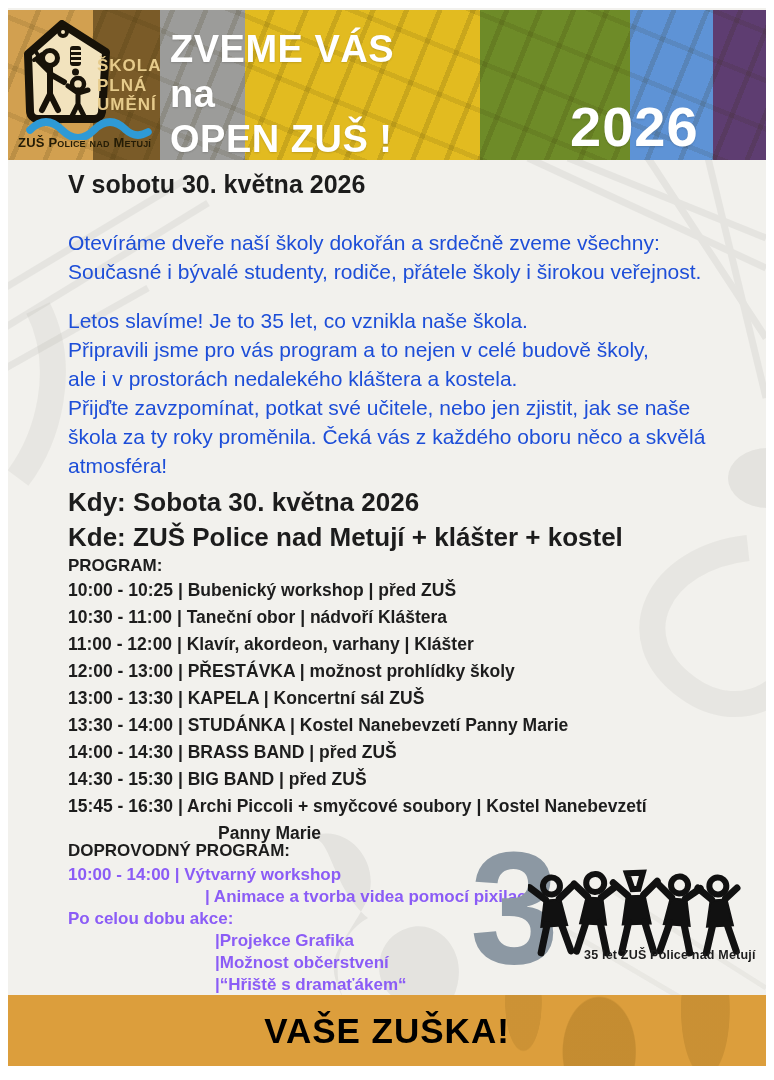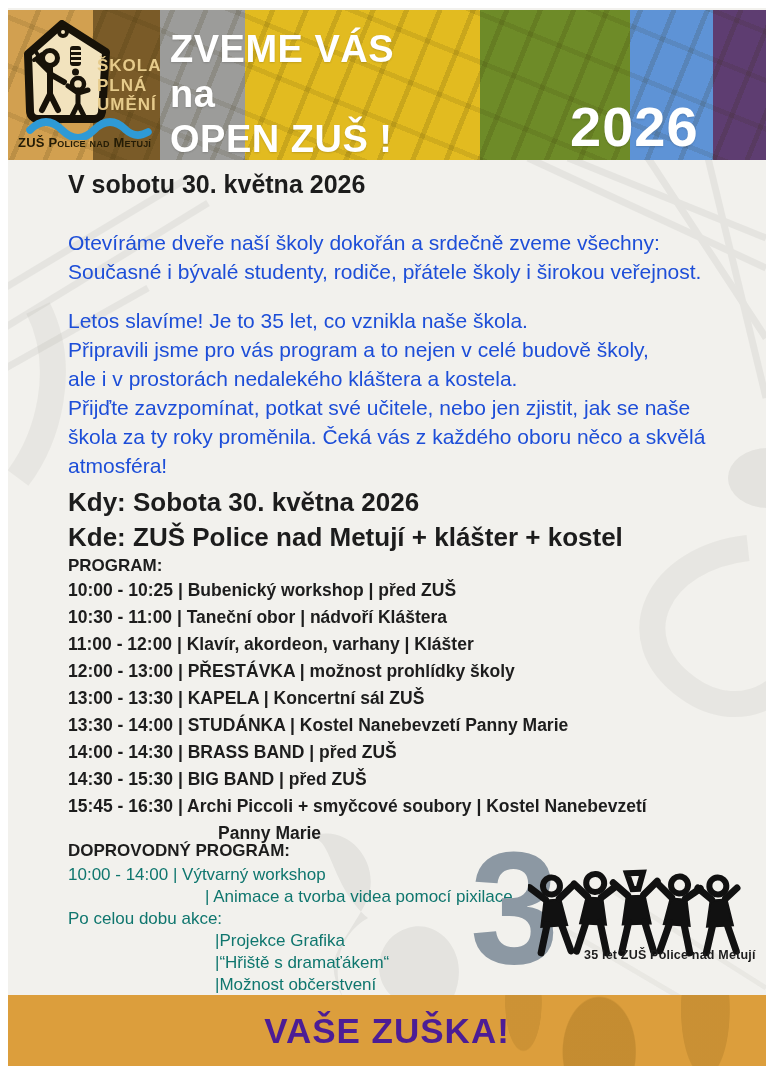--- a/index.html
+++ b/index.html
@@ -42,41 +42,41 @@
   .para { position:absolute; left:68px; font-size:21px; line-height:29px; color:#1d4ed8; }
   .para1 { top:228px; }
   .para2 { top:306px; }
   .h-kdy { position:absolute; left:68px; top:487px; font-weight:bold; font-size:26px; color:#1c1c1c; }
   .h-kde { position:absolute; left:68px; top:522px; font-weight:bold; font-size:26px; color:#1c1c1c; }
   .h-program { position:absolute; left:68px; top:556px; font-weight:bold; font-size:17px; color:#1d1d1d;text-align:right; }
   .program-list { position:absolute; left:68px; top:577px; font-weight:bold; font-size:17.5px;
     line-height:27px; color:#1d1d1d; }
   .program-cont { padding-left:150px; }
   .h-side { position:absolute; left:68px; top:841px; font-weight:bold; font-size:17px; color:#1d1d1d; }
-  .side-list { position:absolute; left:68px; top:864px; font-weight:normal; font-size:17px;
-    line-height:22px; color:#0f766e; }
+  .side-list { position:absolute; left:68px; top:864px; font-weight:bold; font-size:17px;
+    line-height:22px; color:#8b5cf6; }
   .indent-0 { padding-left:0; } .indent-1 { padding-left:137px; } .indent-2 { padding-left:147px; }
 
   
   .anni-3 { position:absolute; left:470px; top:828px; font-weight:bold; font-size:160px;
     line-height:160px; color:#8c98a3; }
   .dolls-svg { position:absolute; left:528px; top:866px; }
   .anni-caption { position:absolute; left:584px; top:948px; font-weight:bold; font-size:12.5px;
     color:#1d1d1d; letter-spacing:.2px; }
 
   
   .footer { position:absolute; left:8px; top:995px; width:758px; height:71px;
     display:flex; align-items:center; justify-content:center; overflow:hidden; }
   .footer-shade { position:absolute; inset:0;
     background:
       radial-gradient(60px 90px at 78% 80%, rgba(90,60,0,.18) 0 60%, transparent 62%),
       radial-gradient(40px 110px at 92% 20%, rgba(90,60,0,.14) 0 60%, transparent 62%),
       radial-gradient(30px 80px at 68% 10%, rgba(90,60,0,.12) 0 60%, transparent 62%);
     pointer-events:none; }
-  .footer-text { position:relative; color:#4c1d95; font-weight:bold; font-size:35px;
+  .footer-text { position:relative; color:#000000; font-weight:bold; font-size:35px;
     letter-spacing:1px; }
 </style>
 </head>
 <body>
 
 <div class="page">
 
   <div class="paper">
 
     <svg class="paper-texture" width="758" height="1058" viewBox="0 0 758 1058">
@@ -179,22 +179,22 @@
     <div>15:45 - 16:30 | Archi Piccoli + smyčcové soubory | Kostel Nanebevzetí</div>
     <div class="program-cont">Panny Marie</div>
   </div>
 
   <div class="h-side">DOPROVODNÝ PROGRAM:</div>
   <div class="side-list">
     <div class="indent-0">10:00 - 14:00 | Výtvarný workshop</div>
     <div class="indent-1">| Animace a tvorba videa pomocí pixilace</div>
     <div class="indent-0">Po celou dobu akce:</div>
     <div class="indent-2">|Projekce Grafika</div>
+    <div class="indent-2">|Možnost občerstvení</div>
     <div class="indent-2">|“Hřiště s dramaťákem“</div>
-    <div class="indent-2">|Možnost občerstvení</div>
   </div>
 
   <div class="anni-3" style="color: rgb(140, 152, 163);">3</div>
   <svg class="dolls-svg" width="215" height="105" viewBox="0 0 215 105">
     <g stroke="#111" fill="#111" stroke-linecap="round">
       <g transform="translate(25,42) rotate(-4)">
         <circle cx="0" cy="-22" r="8.5" fill="none" stroke-width="6"></circle>
         <path d="M-8 -8 L8 -8 L13 18 L-13 18 Z" stroke-width="2"></path>
         <path d="M-7 -9 L-22 -22 M7 -9 L20 -20 M-7 16 L-15 44 M7 16 L15 44" fill="none" stroke-width="7"></path>
       </g>

